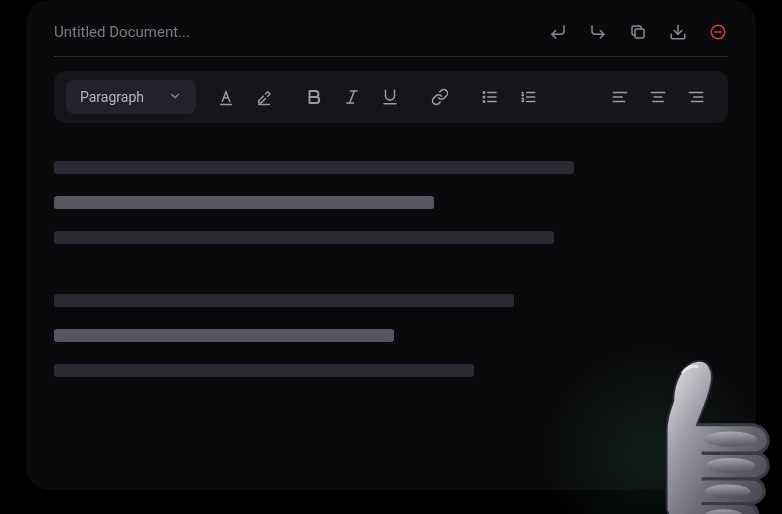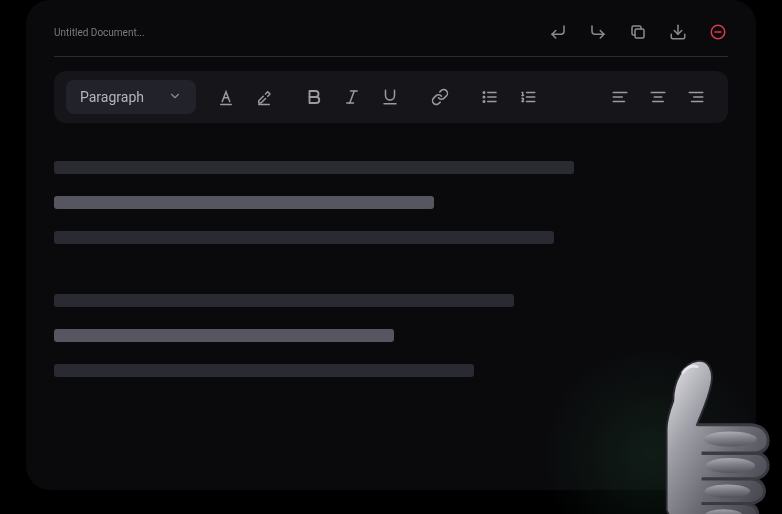--- a/index.html
+++ b/index.html
@@ -27,21 +27,21 @@
     }
     .header-row {
       display: flex;
       align-items: center;
       justify-content: space-between;
       height: 36px;
       padding-bottom: 12px;
     }
     .doc-title {
       color: #7a7a82;
-      font-size: 10px;
+      font-size: 15px;
       font-weight: 400;
     }
     .header-actions {
       display: flex;
       gap: 20px;
       align-items: center;
     }
     .header-icon {
       width: 20px;
       height: 20px;

